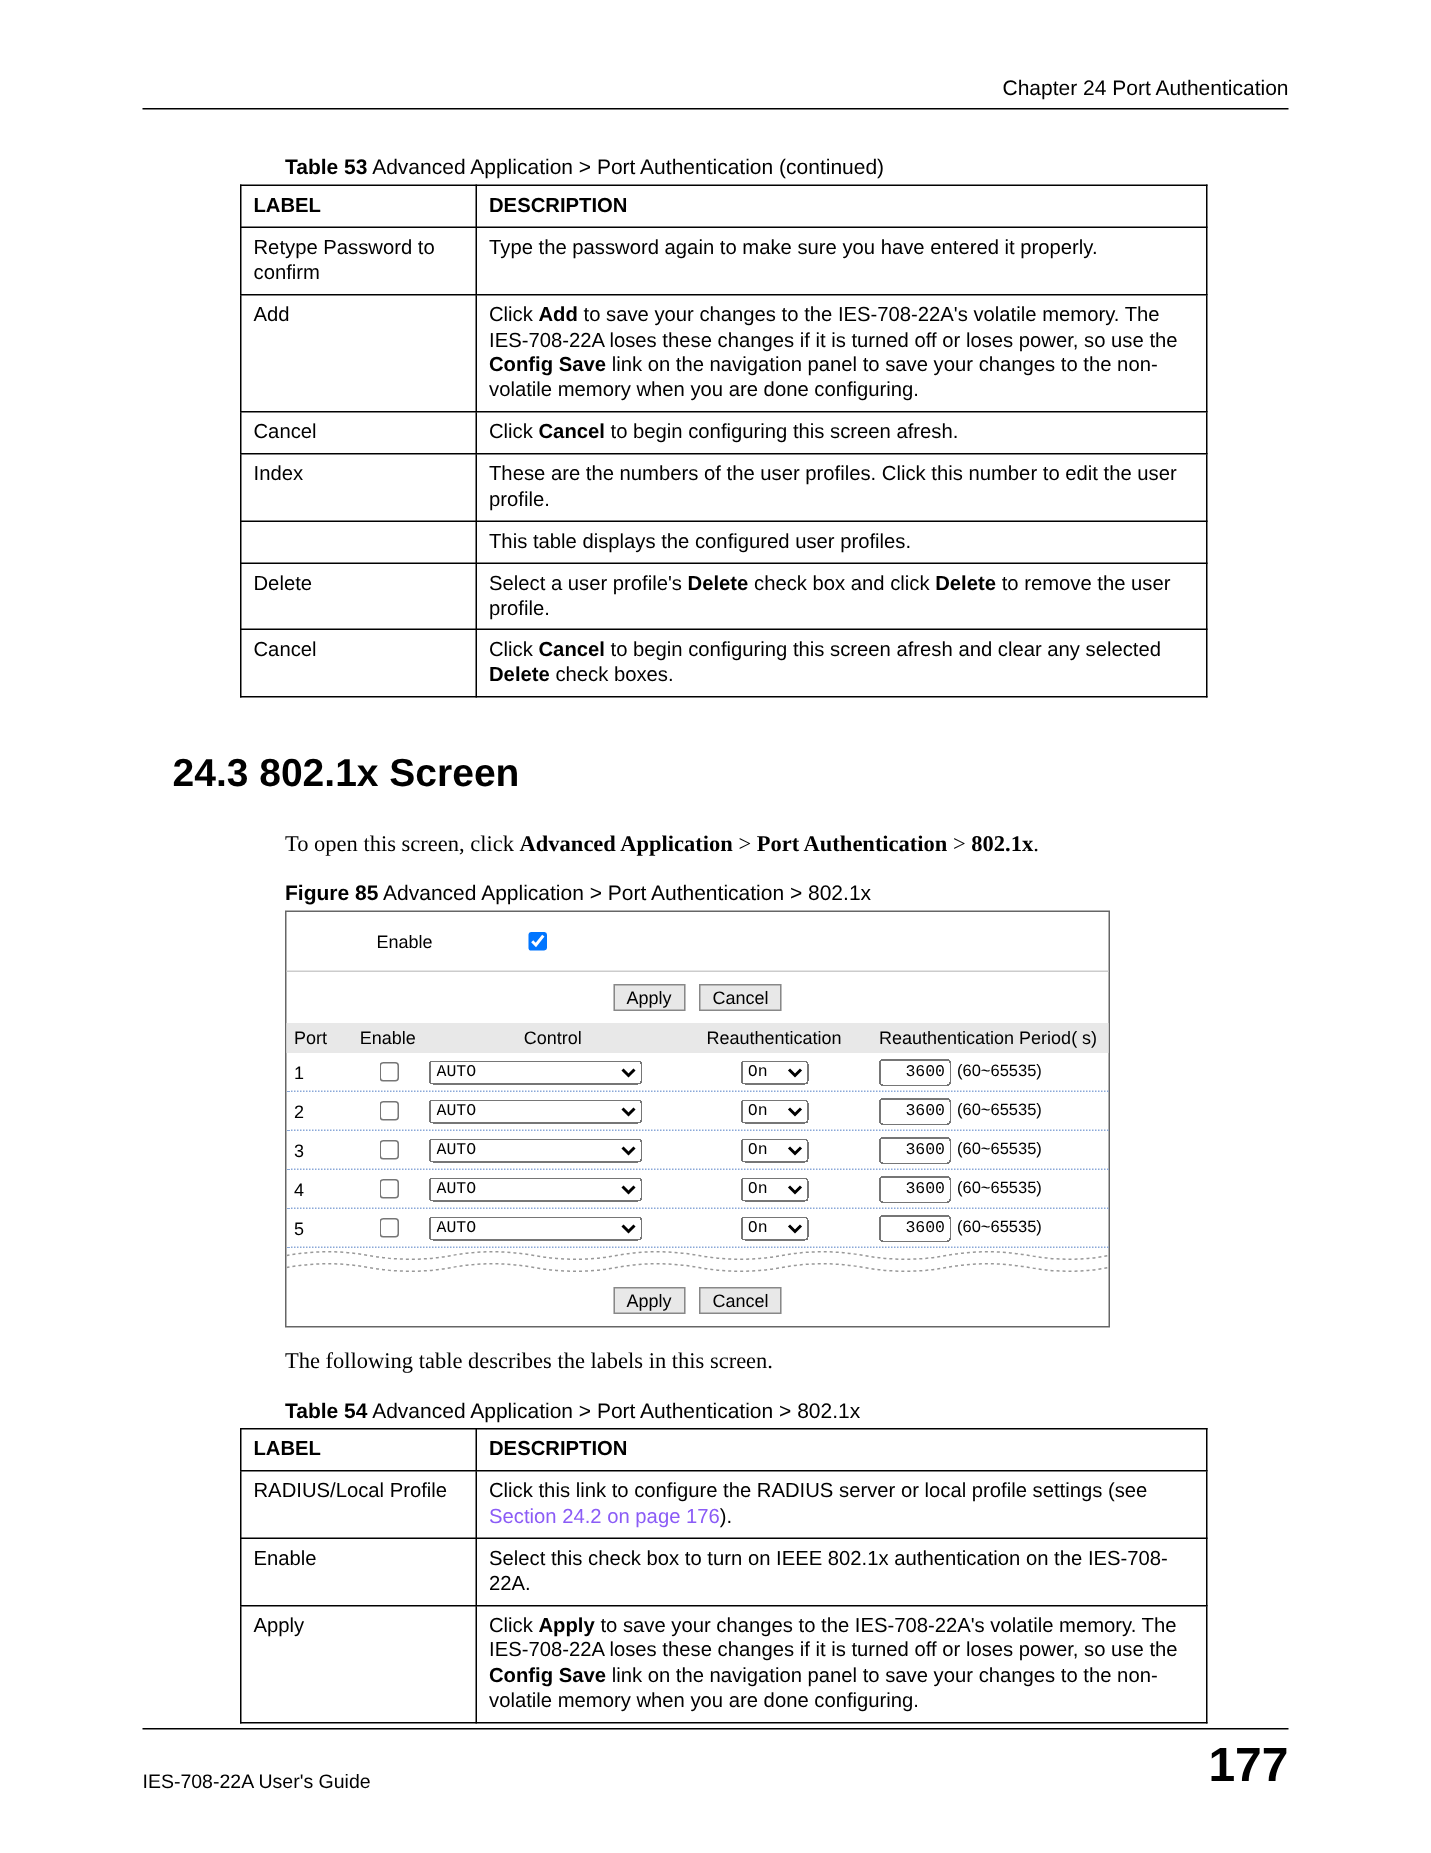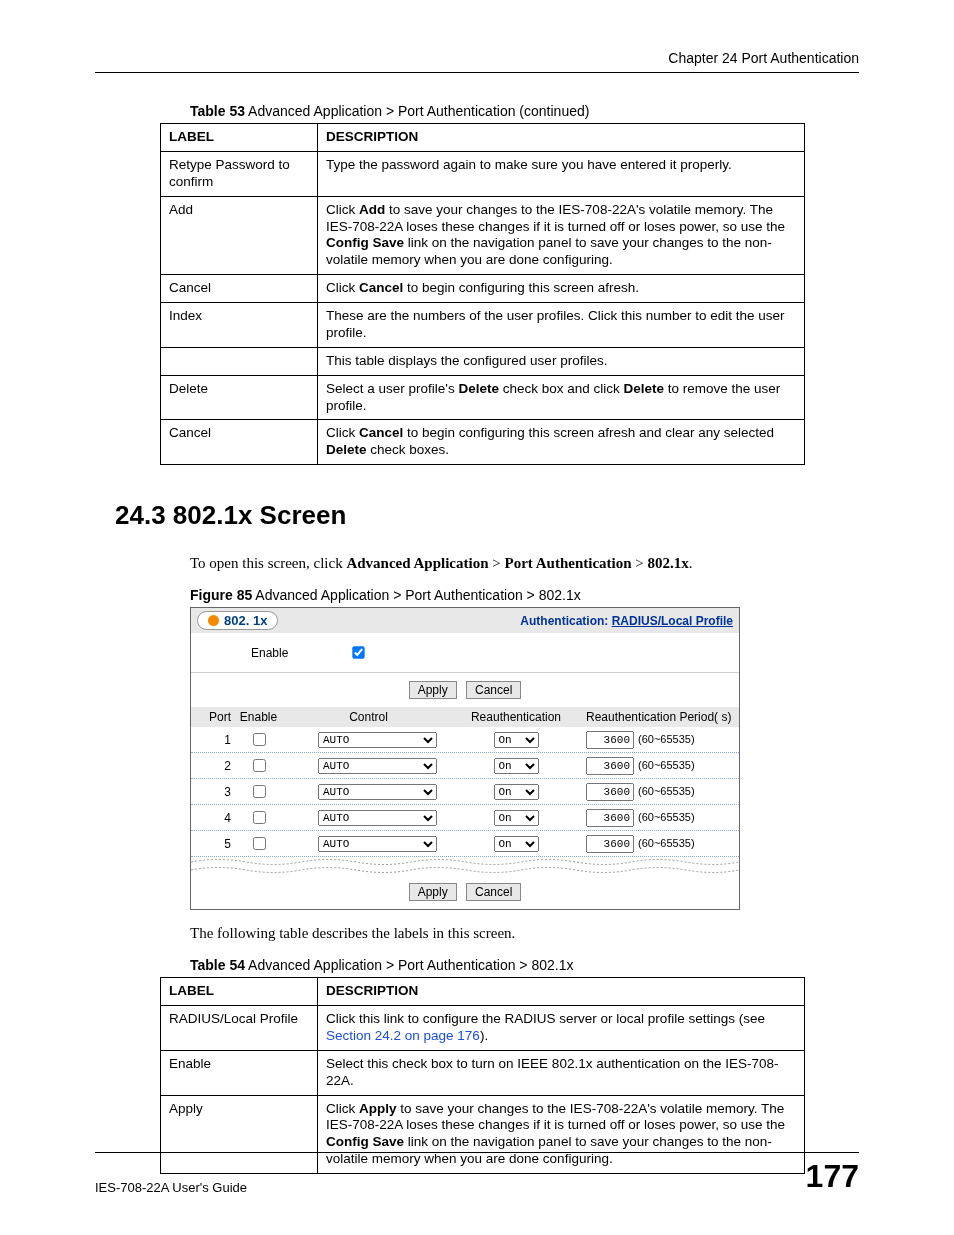--- a/index.html
+++ b/index.html
@@ -136,39 +136,38 @@
   .port-header {
     display: flex;
     background: #e8e8e8;
     padding: 3px 5px;
     font-size: 12px;
     font-weight: normal;
   }
   .port-header div, .port-row div {
     flex-shrink: 0;
   }
-  .col-port { width: 35px; text-align: right; }
+  .col-port { width: 35px; text-align: left; }
   .col-enable { width: 55px; text-align: center; }
   .col-control { width: 165px; }
   .col-reauth { width: 130px; text-align: center; }
   .col-period { width: 150px; padding-left: 5px; }
   .port-row {
     display: flex;
     align-items: center;
     padding: 3px 5px;
     font-size: 12px;
     border-bottom: 1px dotted #8aa8d8;
   }
   .port-row select, .port-row input[type=text] {
     font-size: 11px;
     font-family: 'Courier New', monospace;
   }
   .port-row select.control-sel {
-    width: 119px;
-    margin-left: 32px;
+    width: 142px;
   }
   .port-row select.reauth-sel {
     width: 45px;
   }
   .port-row input.period {
     width: 40px;
     text-align: right;
   }
   .range-text {
     font-size: 11px;
@@ -184,21 +183,21 @@
     position: absolute;
     width: 100%;
     height: 100%;
     background-image: repeating-linear-gradient(90deg, transparent 0 5px, transparent 5px 10px);
   }
   .torn-edge svg {
     width: 100%;
     height: 100%;
   }
   .link-blue {
-    color: #1d4ed8;
+    color: #8b5cf6;
   }
   .footer {
     position: absolute;
     bottom: 40px;
     left: 95px;
     right: 95px;
     display: flex;
     justify-content: space-between;
     align-items: flex-end;
     border-top: 1px solid #000;
@@ -264,29 +263,20 @@
 
   <p class="body-text">
     <span>To open this screen, click </span><b>Advanced Application</b><span> &gt; </span><b>Port Authentication</b><span> &gt; </span><b>802.1x</b>.
   </p>
 
   <div class="figure-caption">
     <b>Figure 85</b><span>   Advanced Application &gt; Port Authentication &gt; 802.1x</span>
   </div>
 
   <div class="figure-box">
-    <div class="fig-header">
-      <span class="title-pill">
-        <span class="dot"></span>
-        <span>802. 1x</span>
-      </span>
-      <span class="auth-links">
-        <span>Authentication: </span><span class="link">RADIUS/Local Profile</span>
-      </span>
-    </div>
     <div class="fig-enable-row">
       <span>Enable</span>
       <input type="checkbox" checked="" style="">
     </div>
     <div class="fig-sep"></div>
     <div class="fig-buttons">
       <button>Apply</button>
       <button>Cancel</button>
     </div>
     <div class="port-header">

